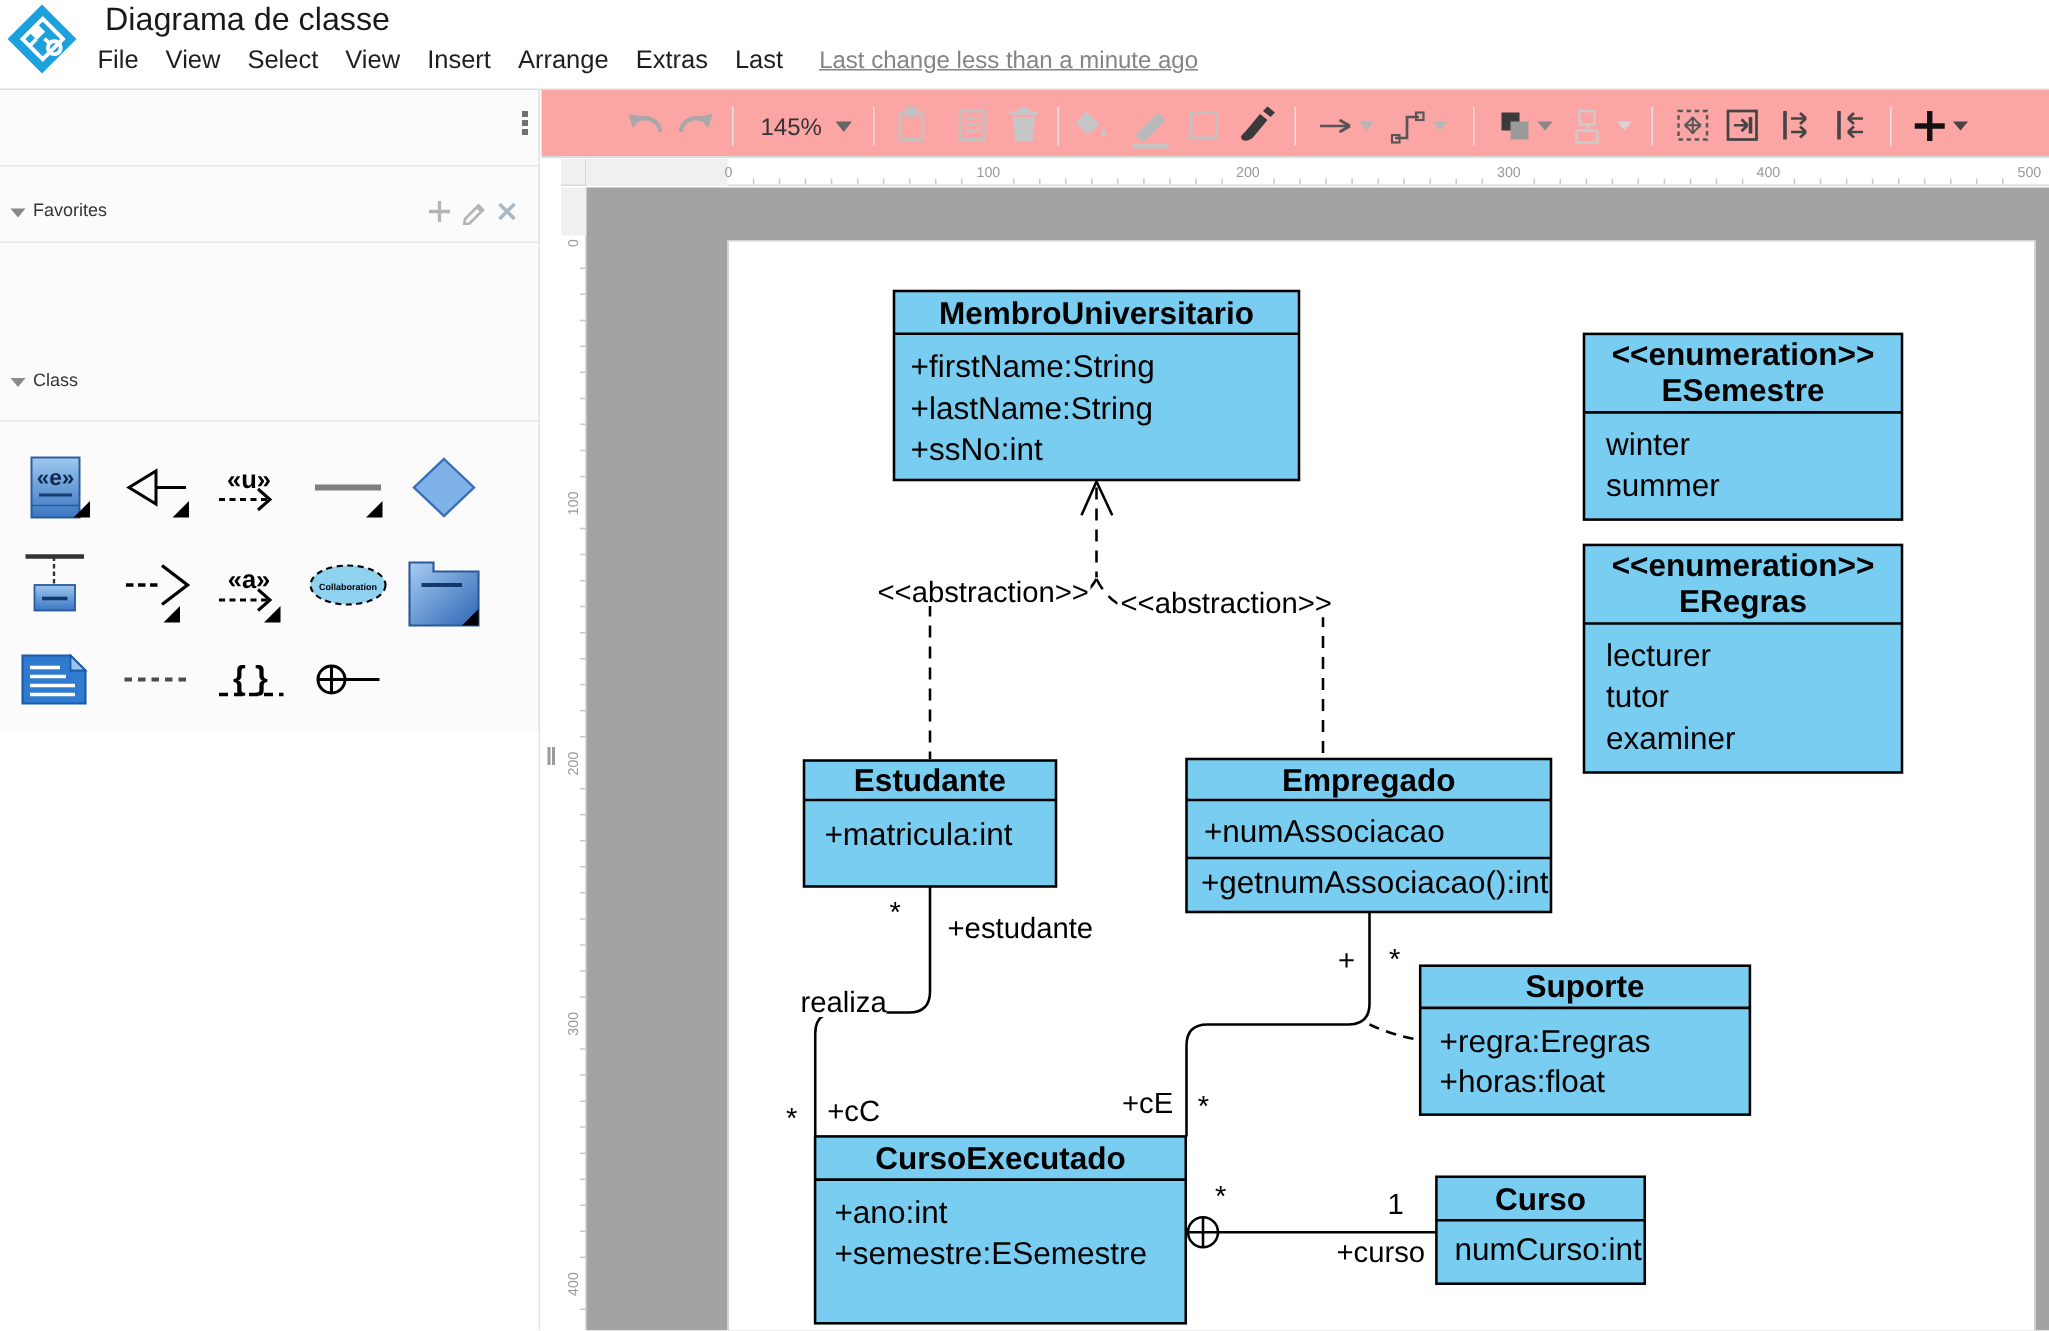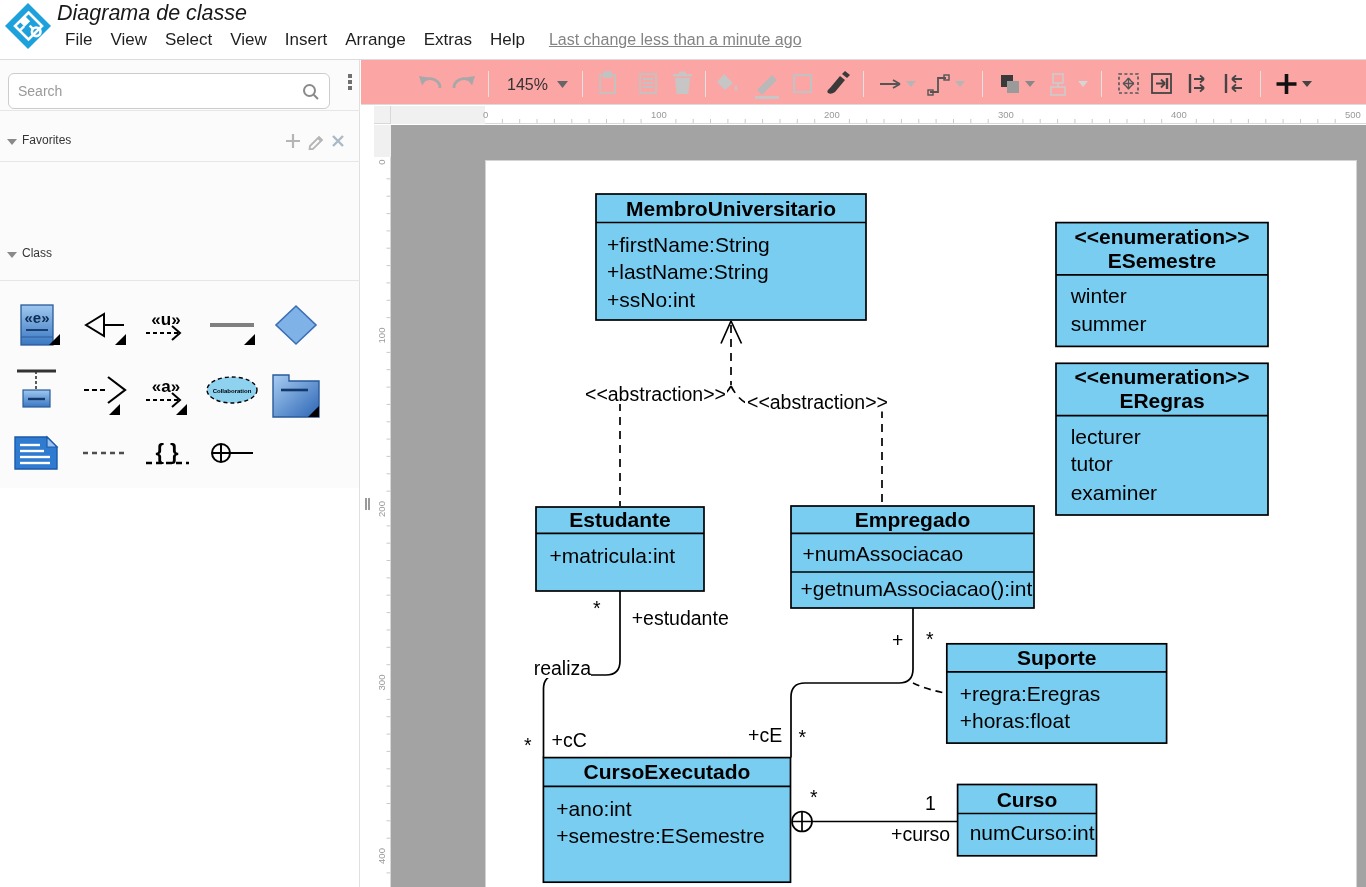--- a/index.html
+++ b/index.html
@@ -1,21 +1,21 @@
 <!DOCTYPE html>
 <html><head>
 <meta charset="utf-8">
 <style>
   * { margin:0; padding:0; box-sizing:border-box; }
   html,body { width:1366px; height:887px; overflow:hidden; font-family:"Liberation Sans", sans-serif; background:#fff; }
   .abs { position:absolute; }
   #app { position:relative; width:1366px; height:887px; }
   
   #header { position:absolute; left:0; top:0; width:1366px; height:60px; background:#fff; border-bottom:1px solid #dadce0; z-index:5; }
-  #title { position:absolute; left:57px; top:1px; font-size:21.5px; color:#18191a;font-style:italic; }
+  #title { position:absolute; left:70px; top:1px; font-size:21.5px; color:#18191a; }
   #menu { position:absolute; left:65px; top:30px; font-size:17px; color:#1f1f1f; }
   #menu span { margin-right:18px; }
   #lastchange { color:#848484; text-decoration:underline; margin-left:6px; font-size:16px; }
   
   #sidebar { position:absolute; left:0; top:60px; width:360px; height:827px; background:#fbfbfb; border-right:1px solid #e0e0e0; }
   #searchbox { position:absolute; left:8px; top:13px; width:322px; height:36px; background:#fff; border:1px solid #ccc; border-radius:6px; }
   #searchbox .ph { position:absolute; left:9px; top:9px; font-size:14px; color:#9a9a9a; }
   .sidedivider { position:absolute; left:0; width:360px; border-top:1px solid #e6e6e6; }
   .secthead { position:absolute; left:22px; font-size:12px; color:#353535; }
   .tri { position:absolute; left:7px; width:0; height:0; border-left:5px solid transparent; border-right:5px solid transparent; border-top:6px solid #8a8a8a; }
@@ -42,32 +42,25 @@
     <svg id="logo" class="abs" style="left:3px;top:1px" width="50" height="54" viewBox="0 0 50 54">
       <path d="M25 2 L48 25 L25 48 L2 25 Z" fill="#1CA1DC"></path>
       <path d="M25.5 11.5 L39 25 L25.5 38.5 L12 25 Z" fill="none" stroke="#fff" stroke-width="2.6"></path>
       <path d="M21.6 14.7 L27.1 20.2 L21.6 25.7 L16.1 20.2 Z" fill="#fff"></path>
       <path d="M21.2 25.2 L17.2 29.2" stroke="#fff" stroke-width="2.4"></path>
       <path d="M26.6 24.7 L30.6 28.3" stroke="#fff" stroke-width="2.4"></path>
       <circle cx="33.2" cy="30.8" r="4.3" fill="none" stroke="#fff" stroke-width="2.6"></circle>
     </svg>
     <div id="title">Diagrama de classe</div>
     <div id="menu">
-      <span>File</span><span>View</span><span>Select</span><span>View</span><span>Insert</span><span>Arrange</span><span>Extras</span><span>Help</span><span id="lastchange">Last change less than a minute ago</span>
+      <span>File</span><span>View</span><span>Select</span><span>View</span><span>Insert</span><span>Arrange</span><span>Extras</span><span>Last</span><span id="lastchange">Last change less than a minute ago</span>
     </div>
   </div>
 
   <div id="sidebar">
-    <div id="searchbox">
-        <div class="ph">Search</div>
-      <svg class="abs" style="right:8px;top:8px" width="20" height="20" viewBox="0 0 20 20">
-          <circle cx="8.5" cy="8.5" r="5.5" fill="none" stroke="#8a8a8a" stroke-width="2"></circle>
-          <line x1="12.7" y1="12.7" x2="17" y2="17" stroke="#8a8a8a" stroke-width="2"></line>
-        </svg>
-    </div>
     <svg class="abs" style="left:346px;top:14px" width="8" height="18" viewBox="0 0 8 18">
         <rect x="2" y="0" width="4" height="4" fill="#707070"></rect>
         <rect x="2" y="6" width="4" height="4" fill="#707070"></rect>
         <rect x="2" y="12" width="4" height="4" fill="#707070"></rect>
       </svg>
     <div class="sidedivider" style="top:50px"></div>
     <div class="tri" style="top:79px"></div>
     <div class="secthead" style="top:73px">Favorites</div>
     <svg class="abs" style="left:285px;top:73px" width="62" height="17" viewBox="0 0 62 17">
       <path d="M8 1 V15 M1 8 H15" stroke="#b5b5b5" stroke-width="2.2" fill="none"></path>

